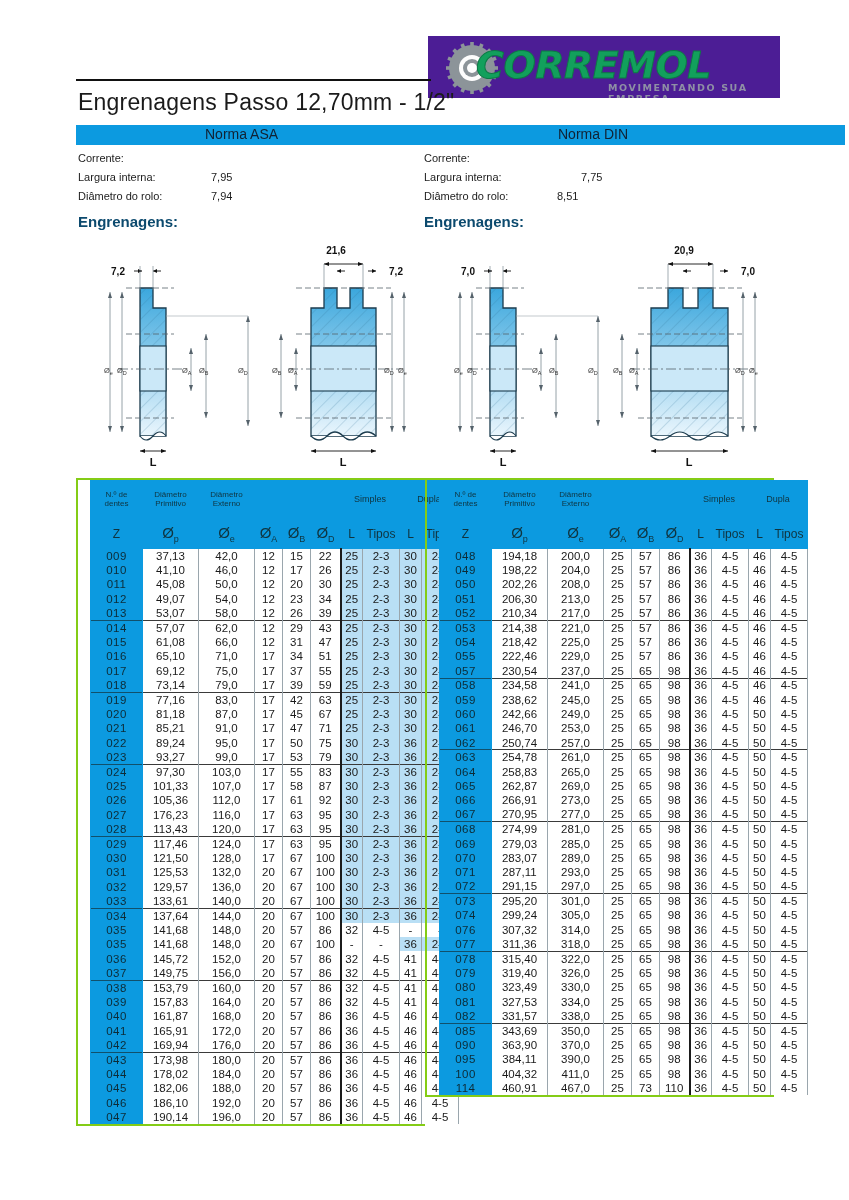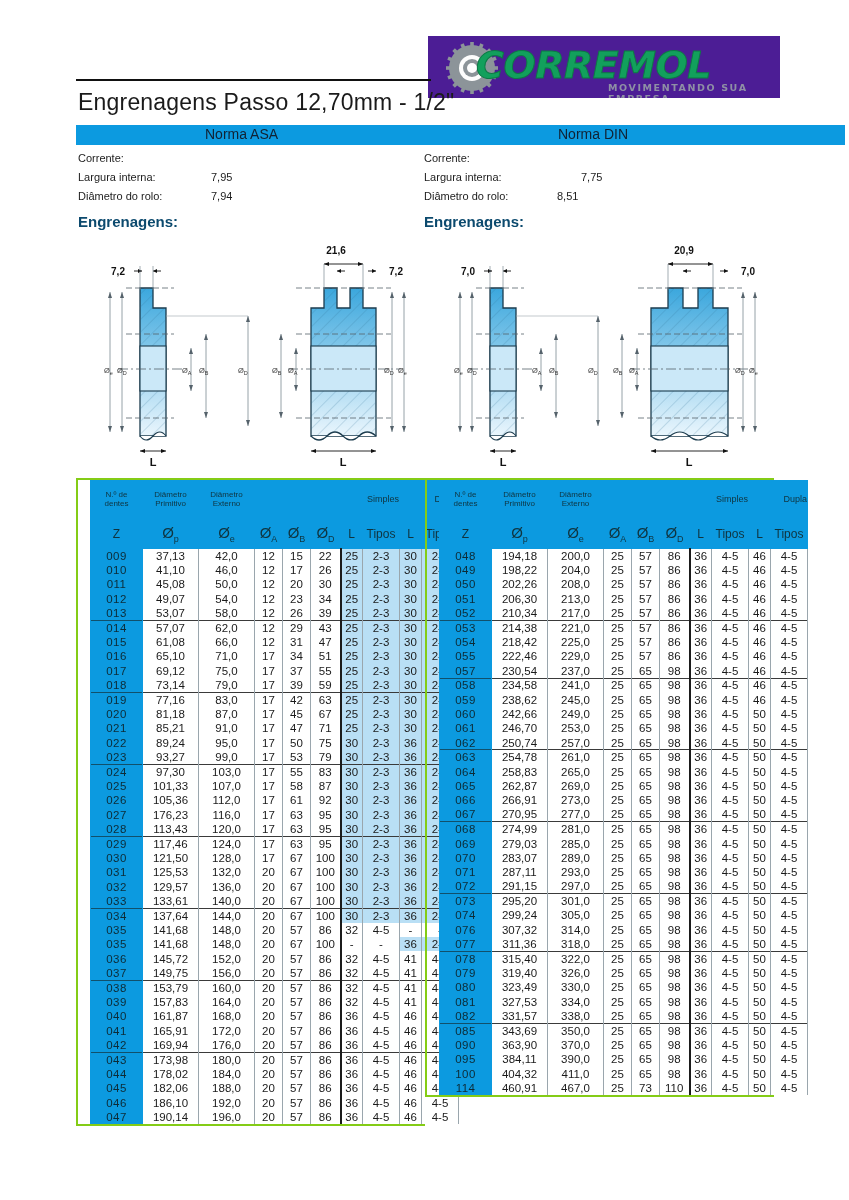--- a/index.html
+++ b/index.html
@@ -67,21 +67,21 @@
   thead td {
     background:#0c9ae0; color:#10343f;
     text-align:center; vertical-align:middle;
     border:1px solid #0c9ae0;
     font-weight:normal;
   }
   .hdr-top { height:38px; font-size:8px; line-height:1.12; }
   .hdr-bot { height:30px; font-size:15px; }
   .hdr-bot .sub { font-size:9px; vertical-align:sub; }
   .hdr-small { font-size:12px; }
-  .hdr-grp { font-size:9px;text-align:right; }
+  .hdr-grp { font-size:9px; }
 
   tbody td {
     height:14.4px; font-size:11.5px; text-align:center;
     border-left:1px solid #9aa6ad; border-right:1px solid #9aa6ad;
     background:#ffffff; color:#1a1a1a; white-space:nowrap;
   }
   tbody td.z {
     background:#0c9ae0; color:#0d2b36;
     border-left:1px solid #0c9ae0; border-right:1px solid #0c9ae0;
     letter-spacing:.4px;

